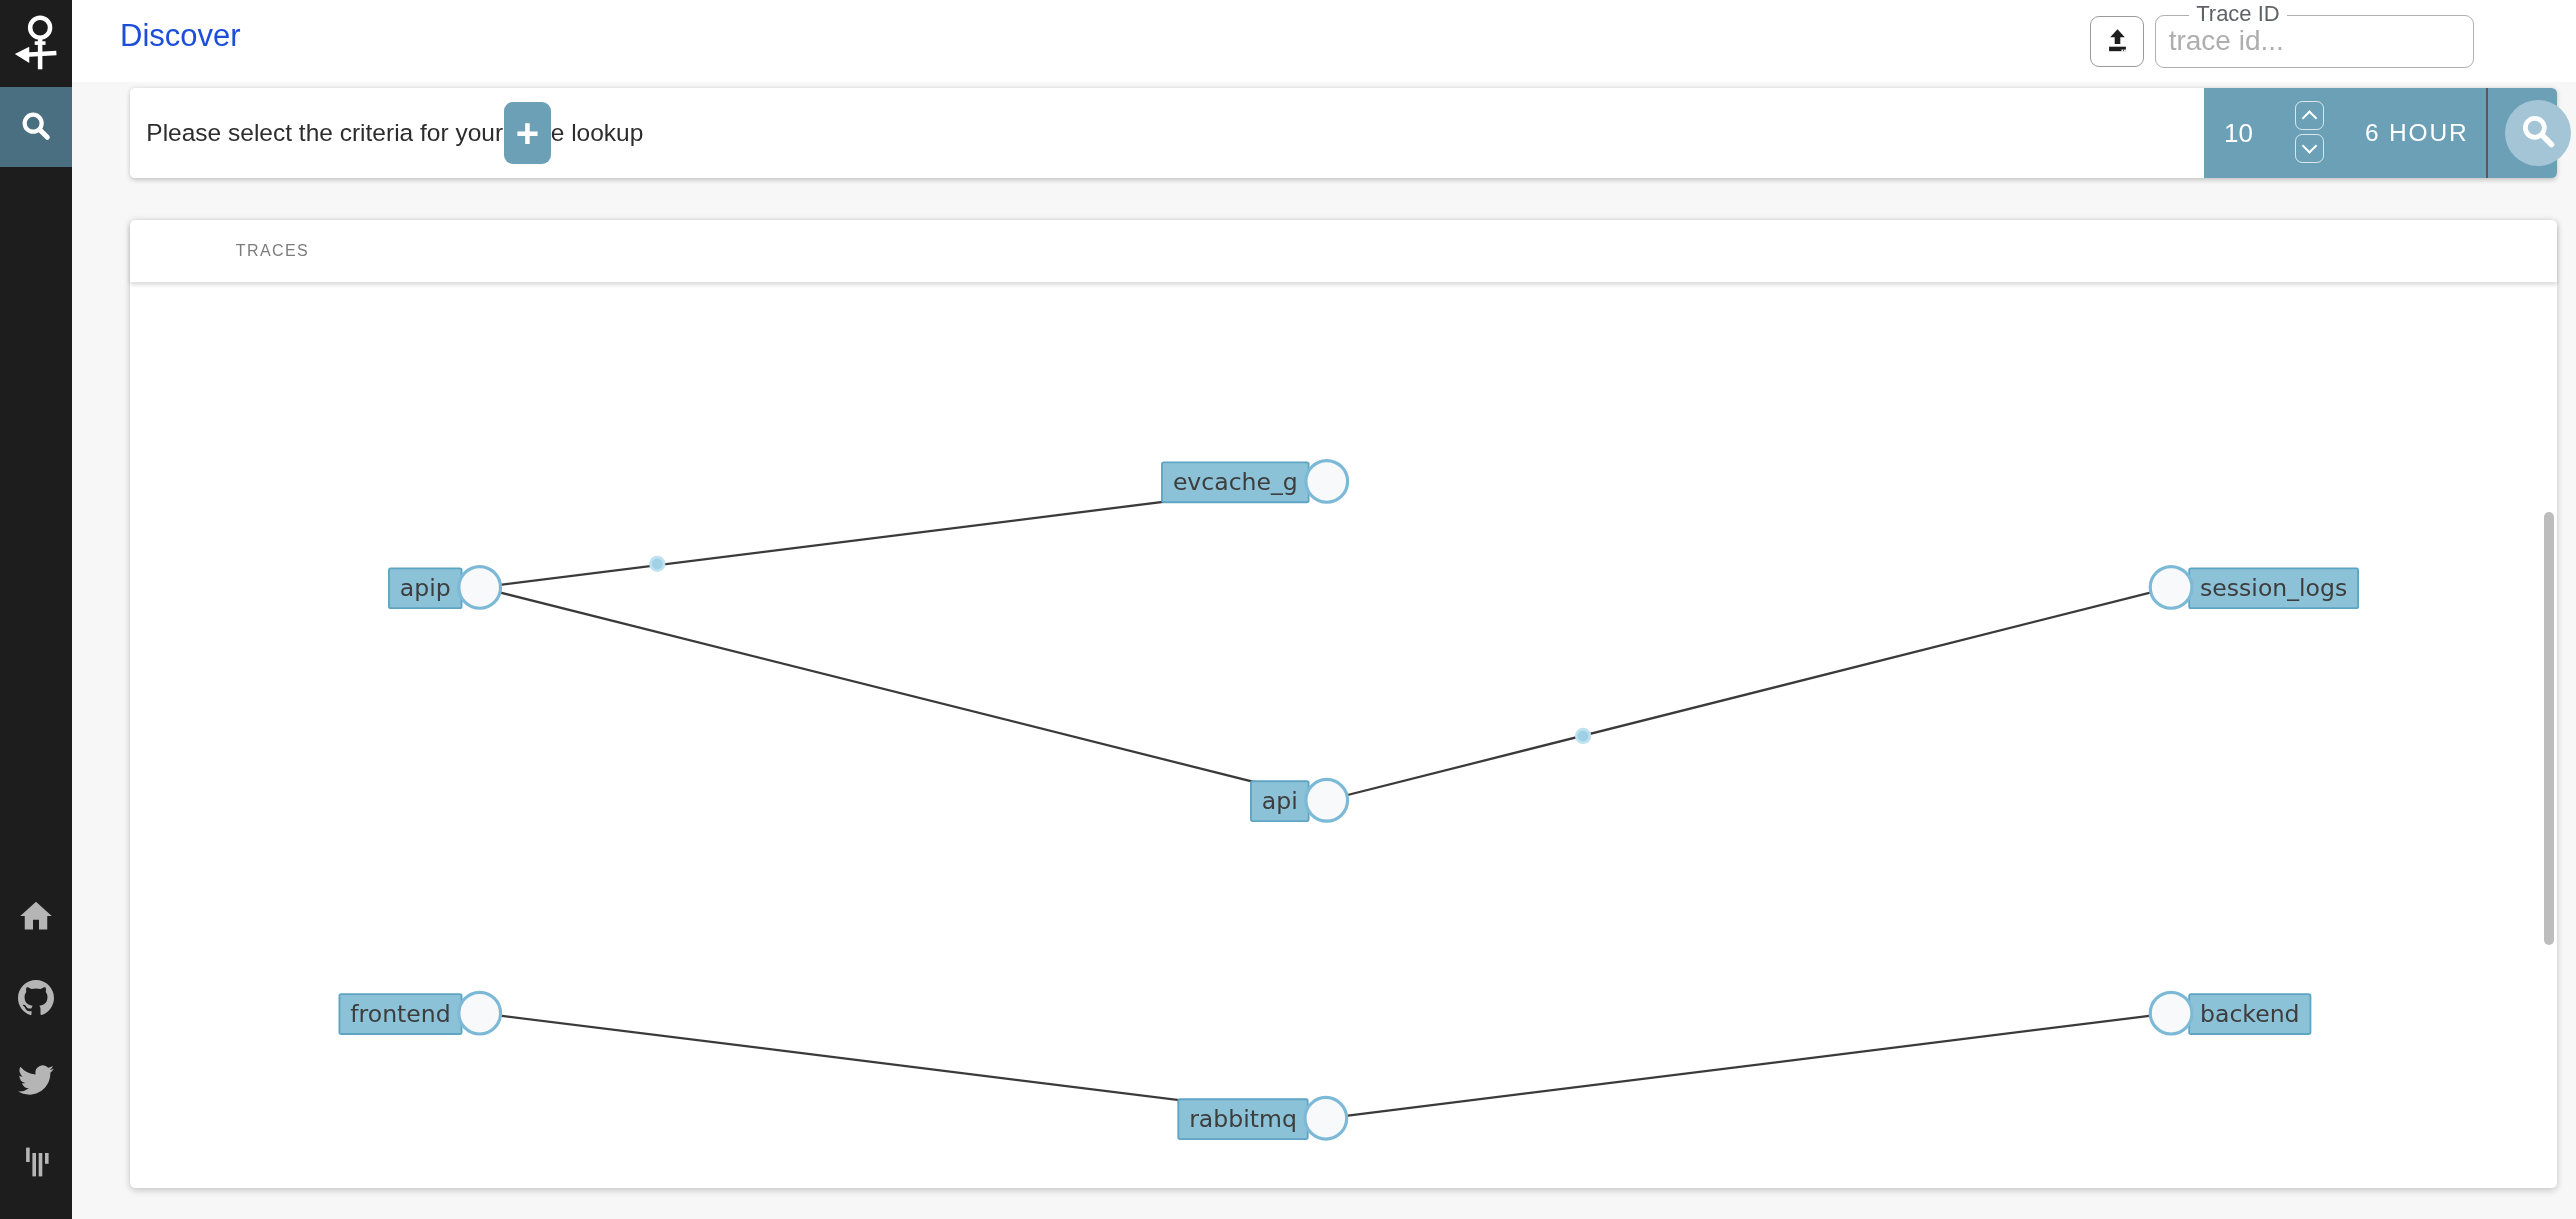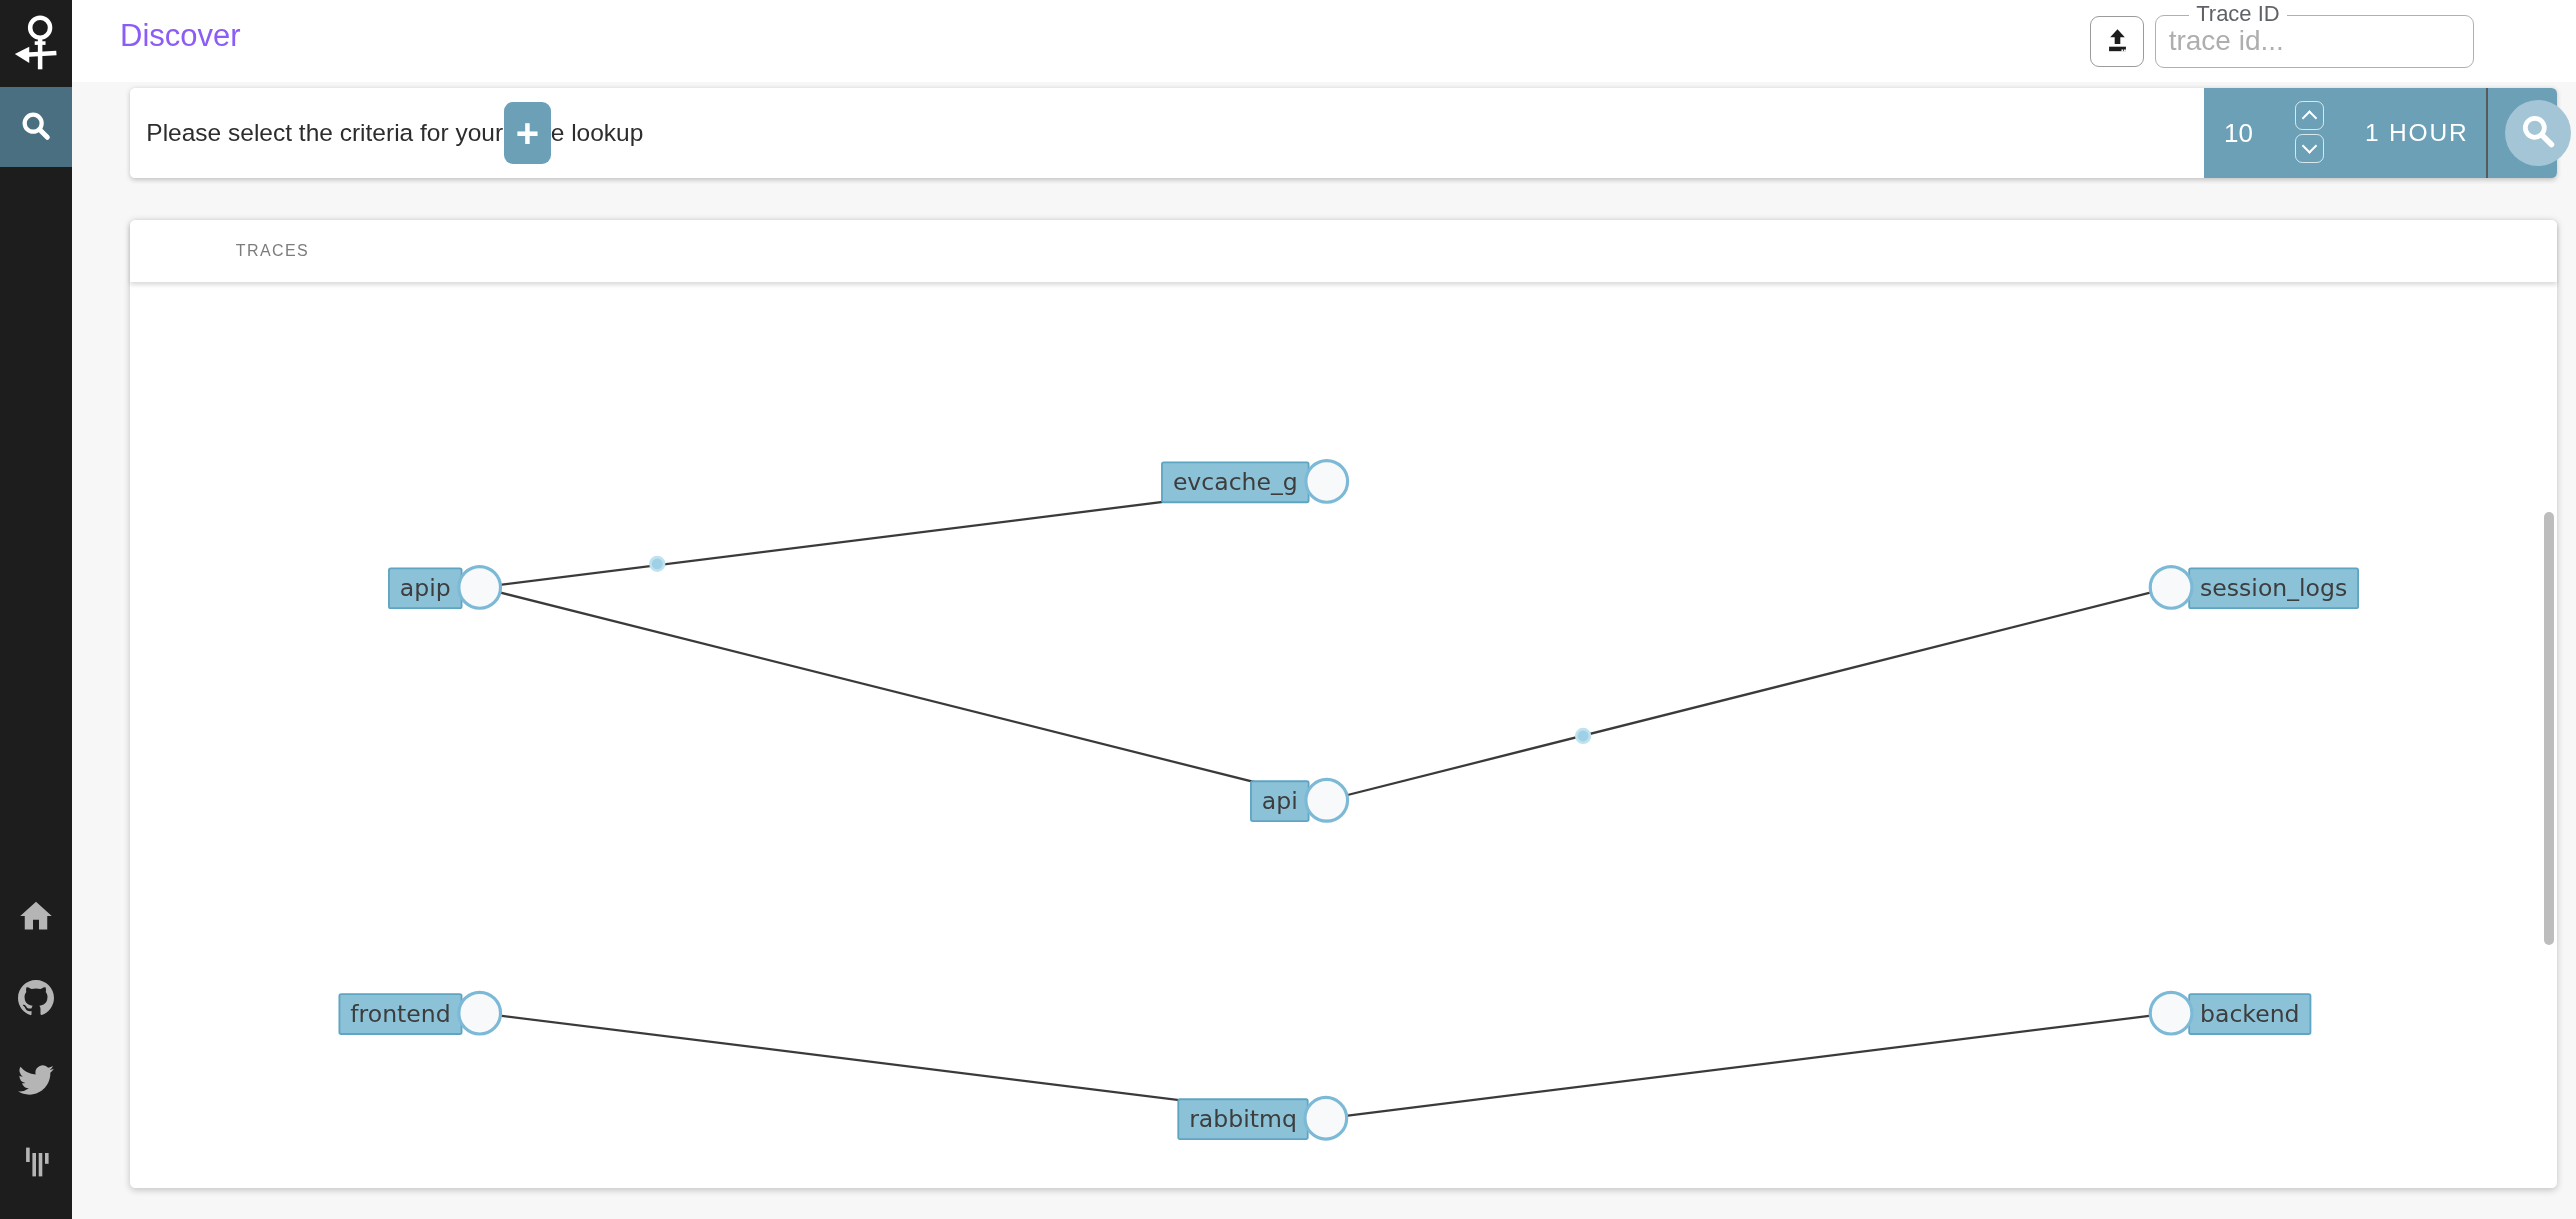--- a/index.html
+++ b/index.html
@@ -21,21 +21,21 @@
   .side-item {
     width:72px; height:80px; display:flex; align-items:center; justify-content:center; cursor:pointer;
   }
   .side-item.active { background:#4a6f80; }
   .side-footer { margin-top:auto; display:flex; flex-direction:column; align-items:center; padding-bottom:16.3px; }
   .side-foot-item { width:72px; height:82px; display:flex; align-items:center; justify-content:center; cursor:pointer; }
   
   .header {
     position:absolute; left:72px; top:0; width:2504px; height:82px; background:#ffffff; z-index:20;
   }
-  .page-title { position:absolute; left:48px; top:18px; font-size:31px; font-weight:400; color:#8b5cf6; }
+  .page-title { position:absolute; left:48px; top:18px; font-size:31px; font-weight:400; color:#1d4ed8; }
   .upload-btn {
     position:absolute; left:2018px; top:16.3px; width:54px; height:51px;
     border:1.8px solid #9b9b9b; border-radius:9px; background:#fff;
     display:flex; align-items:center; justify-content:center; cursor:pointer;
   }
   .traceid-field {
     position:absolute; left:2083px; top:14.5px; width:319px; height:53px;
     border:1.8px solid #b0b0b0; border-radius:9px; background:#fff;
   }
   .traceid-label {
@@ -189,21 +189,21 @@
   <div class="search-bar-right">
     <span class="limit-value">10</span>
     <div class="stepper">
       <button class="step-btn">
           <span class="chev up"></span>
         </button>
       <button class="step-btn">
           <span class="chev down"></span>
         </button>
     </div>
-    <span class="lookback-value">1 HOUR</span>
+    <span class="lookback-value">6 HOUR</span>
     <div class="teal-divider"></div>
     <button class="search-go-btn">
       <span>
         <svg width="38" height="38" viewBox="0 0 24 24">
           <circle cx="10" cy="10" r="6" fill="none" stroke="#fff" stroke-width="3"></circle>
           <path d="M14.5 14.5 L20.5 20.5" stroke="#fff" stroke-width="3.5" stroke-linecap="round"></path>
         </svg>
       </span>
     </button>
   </div>

